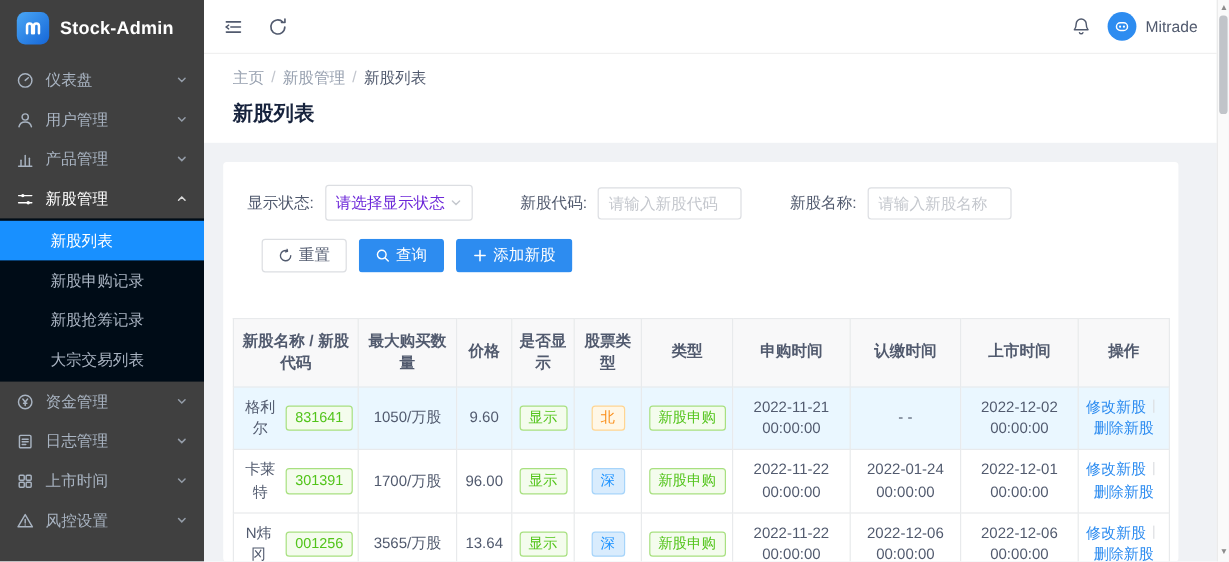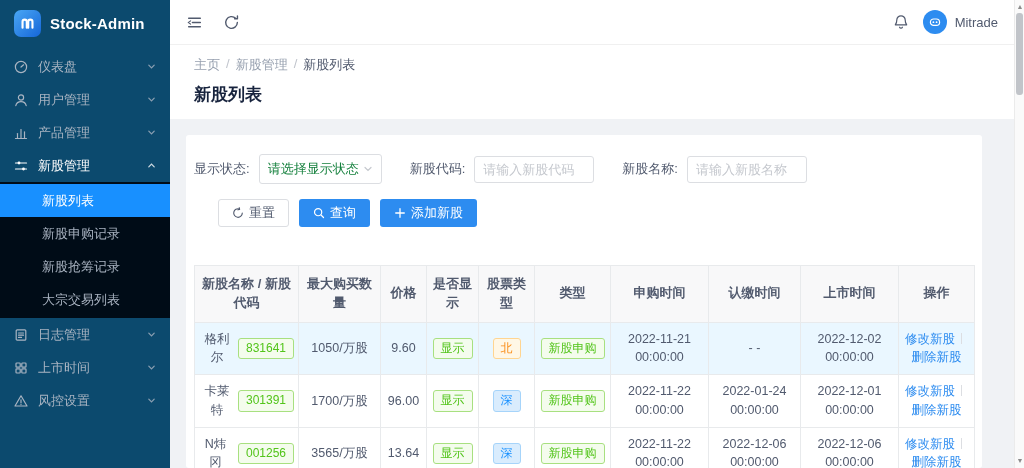--- a/index.html
+++ b/index.html
@@ -2,21 +2,21 @@
 <html><head>
 <meta charset="utf-8">
 <style>
   * { margin:0; padding:0; box-sizing:border-box; }
   html,body { width:1024px; height:468px; overflow:hidden; }
   body {
     font-family:"Liberation Sans","DejaVu Sans",sans-serif;
     background:#f0f2f5; color:#515a6e; position:relative; font-size:13px;
   }
   
-  .sidebar { position:absolute; left:0; top:0; width:170px; height:468px; background:#0c4a6e; z-index:5; }
+  .sidebar { position:absolute; left:0; top:0; width:170px; height:468px; background:#404040; z-index:5; }
   .logo-row { height:46px; display:flex; align-items:center; padding-left:14px; gap:9px; }
   .logo-badge { width:27px; height:27px; border-radius:7px; background:linear-gradient(135deg,#4aa7f5,#1566d8); display:flex; align-items:center; justify-content:center; flex:none; }
   .logo-title { color:#ffffff; font-size:15px; font-weight:bold; letter-spacing:.2px; }
   .menu { margin-top:4px; }
   .menu-item { height:33px; display:flex; align-items:center; padding:0 14px; color:#a9b4c2; font-size:13px; cursor:pointer; }
   .menu-item .mi-icon { width:15px; height:15px; margin-right:9px; flex:none; display:flex; align-items:center; }
   .menu-item .chev { margin-left:auto; opacity:.8; }
   .menu-item.parent-active { color:#ffffff; }
   .submenu { background:#000c17; padding:2px 0; }
   .submenu-item { height:33px; display:flex; align-items:center; padding-left:42px; color:#a9b4c2; font-size:13px; cursor:pointer; }
@@ -34,23 +34,23 @@
   .breadcrumb { font-size:13px; color:#97a0af; display:flex; gap:6px; }
   .breadcrumb .crumb { color:#97a0af; }
   .breadcrumb .crumb.current { color:#515a6e; }
   .breadcrumb .sep { color:#c0c4cc; }
   .page-title { font-size:17px; font-weight:bold; color:#17233d; margin-top:9px; }
   .content { flex:1; padding:16px 32px 0 16px; overflow:hidden; }
   .card { background:#fff; border-radius:3px; padding:19px 8px 20px; height:100%; }
   
   .filters { display:flex; align-items:center; }
   .fgroup { display:flex; align-items:center; margin-right:28px; }
-  .fgroup label { color:#515a6e; margin-right:9px; white-space:nowrap; }
+  .fgroup label { color:#515a6e; margin-right:9px; white-space:nowrap;margin-left:12px; }
   .ctl { height:27px; border:1px solid #dcdee2; border-radius:3px; background:#fff; font-size:13px; }
-  .select { width:123px; display:flex; align-items:center; padding:14px 8px; color:#15803d; cursor:pointer; }
+  .select { width:123px; display:flex; align-items:center; padding:14px 8px; color:#6d28d9; cursor:pointer; }
   .select .ph { flex:1; overflow:hidden; white-space:nowrap; }
   .select .chev { color:#c5c8ce; margin-left:4px; display:flex; }
   input.ctl { width:120px; padding:0 8px; color:#515a6e; outline:none; }
   input.ctl::placeholder { color:#c5c8ce; }
   .btn-row { margin-top:15px; display:flex; align-items:center; gap:10px;padding-left:24px; }
   .btn { height:28px; border-radius:3px; font-size:13px; display:inline-flex; align-items:center; gap:5px; padding:0 13px; cursor:pointer; border:1px solid transparent; }
   .btn-default { background:#fff; border-color:#dcdee2; color:#515a6e; }
   .btn-primary { background:#2d8cf0; color:#fff; }
   
   table { width:100%; border-collapse:collapse; table-layout:fixed; margin-top:38px; }
@@ -160,20 +160,34 @@
         <span>新股抢筹记录</span>
       </div>
       <div class="submenu-item">
         <span>大宗交易列表</span>
       </div>
     </div>
 
     <div class="menu-item">
       <span class="mi-icon">
           <svg class="icon" width="14" height="14" viewBox="0 0 14 14" fill="none" stroke="currentColor" stroke-width="1.2" stroke-linecap="round">
+            <circle cx="7" cy="7" r="5.6"></circle>
+            <path d="M5 4.5l2 2.5 2-2.5M7 7v3M5.6 8h2.8"></path>
+          </svg>
+        </span>
+      <span>资金管理</span>
+      <span class="chev">
+          <svg class="icon" width="9" height="9" viewBox="0 0 10 10" fill="none" stroke="currentColor" stroke-width="1.4" stroke-linecap="round">
+            <path d="M2 3.5l3 3 3-3"></path>
+          </svg>
+        </span>
+    </div>
+    <div class="menu-item">
+      <span class="mi-icon">
+          <svg class="icon" width="14" height="14" viewBox="0 0 14 14" fill="none" stroke="currentColor" stroke-width="1.2" stroke-linecap="round">
             <rect x="2.2" y="1.8" width="9.6" height="10.4" rx="1"></rect>
             <path d="M4.5 5h5M4.5 7.2h5M4.5 9.4h3"></path>
           </svg>
         </span>
       <span>日志管理</span>
       <span class="chev">
           <svg class="icon" width="9" height="9" viewBox="0 0 10 10" fill="none" stroke="currentColor" stroke-width="1.4" stroke-linecap="round">
             <path d="M2 3.5l3 3 3-3"></path>
           </svg>
         </span>

